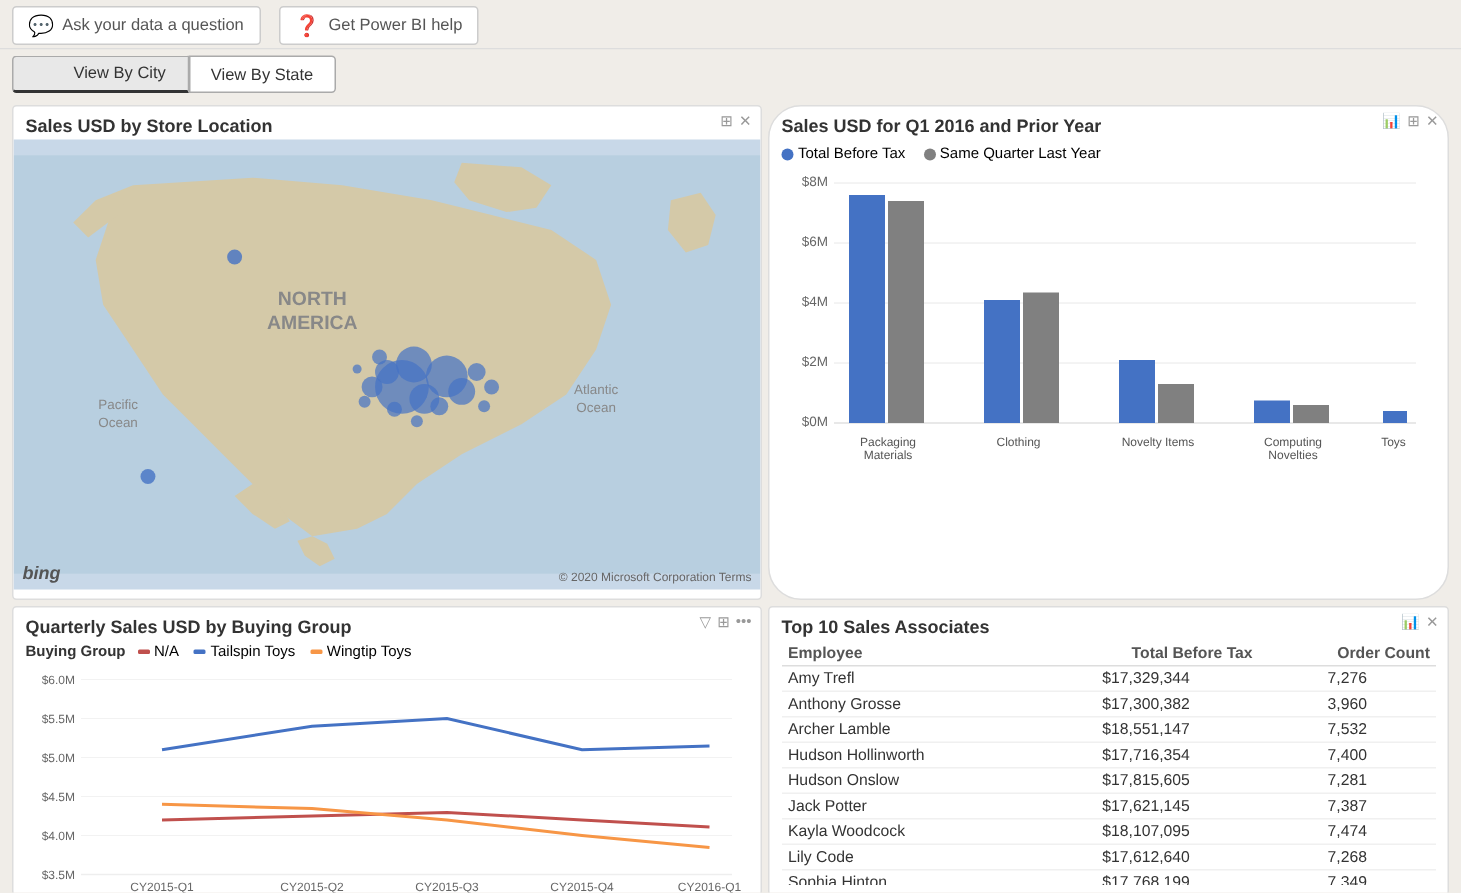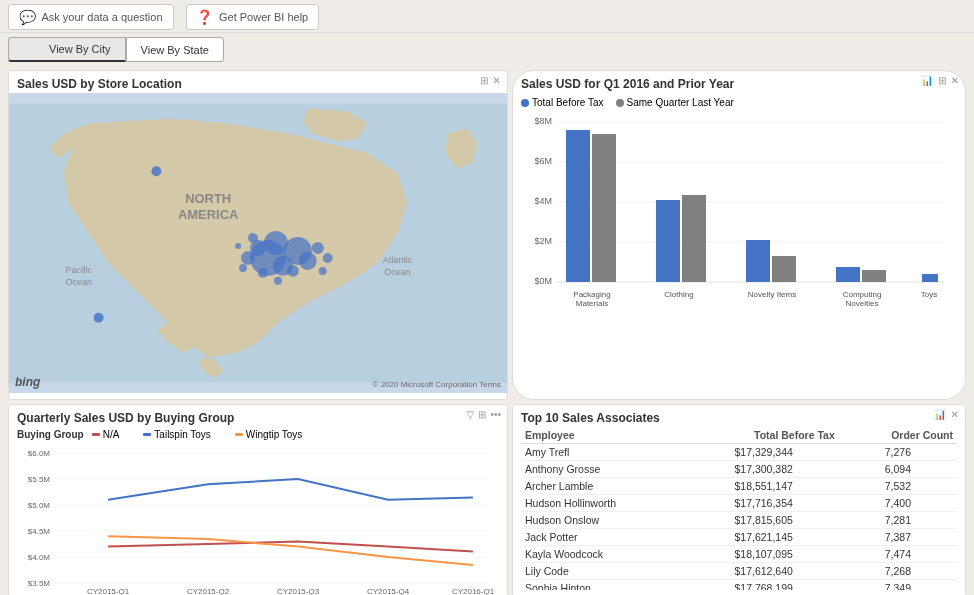--- a/index.html
+++ b/index.html
@@ -214,21 +214,21 @@
       color: #999;
       cursor: pointer;
     }
     .buying-group-label {
       font-size: 10px;
       font-weight: 700;
       color: #333;
     }
     .line-chart-sub-legend {
       display: flex;
-      gap: 24px;
+      gap: 10px;
       font-size: 10px;
     }
   </style>
 </head>
 <body>
 
 <div class="header">
   <div class="header-right">
     <div class="header-action">
       <span style="font-size:14px;">💬</span>
@@ -433,21 +433,21 @@
         </thead>
         <tbody id="table-body">
         <tr>
       <td>Amy Trefl</td>
       <td>$17,329,344</td>
       <td>7,276</td>
     </tr>
             <tr>
       <td>Anthony Grosse</td>
       <td>$17,300,382</td>
-      <td>6,094</td>
+      <td>3,960</td>
     </tr>
             <tr>
       <td>Archer Lamble</td>
       <td>$18,551,147</td>
       <td>7,532</td>
     </tr>
             <tr>
       <td>Hudson Hollinworth</td>
       <td>$17,716,354</td>
       <td>7,400</td>

